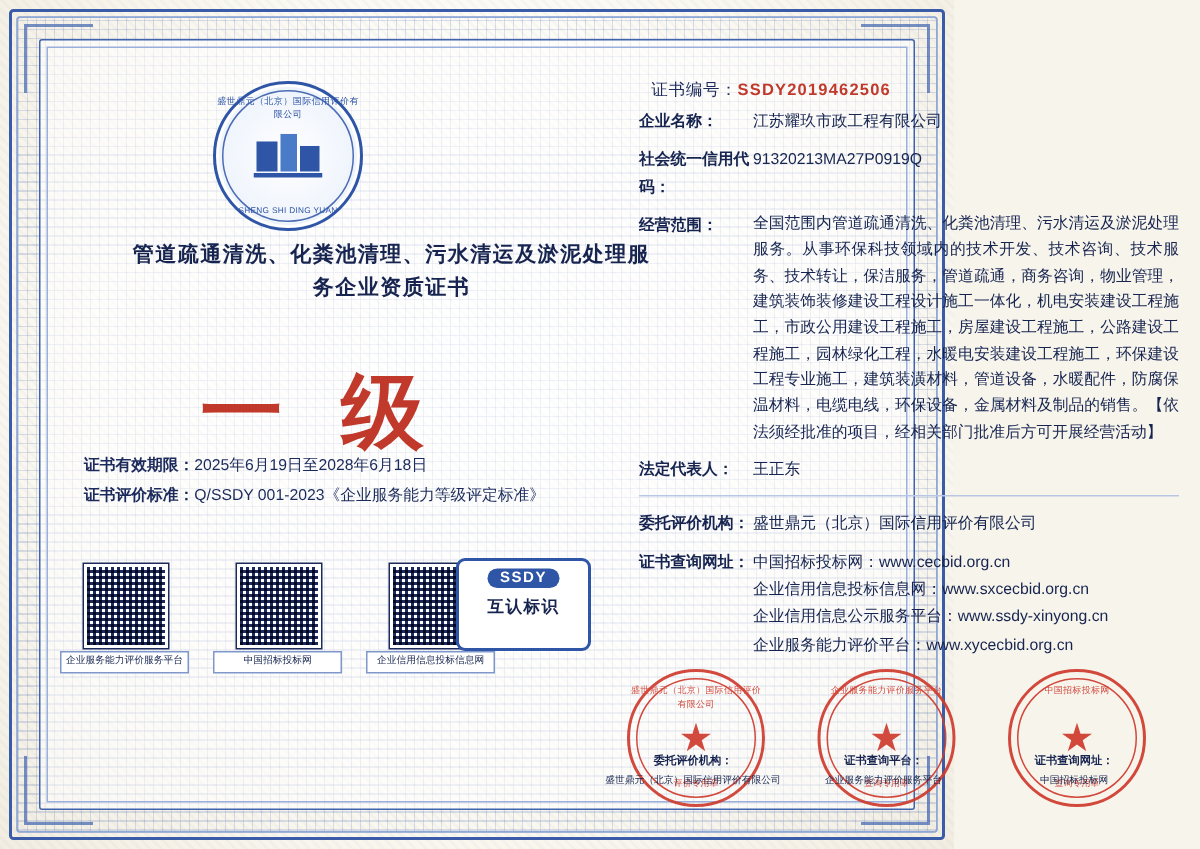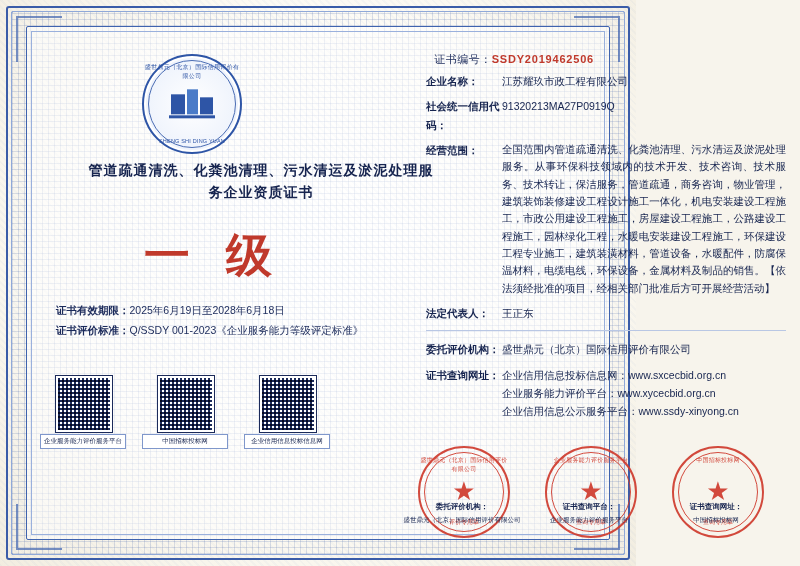--- a/index.html
+++ b/index.html
@@ -74,22 +74,22 @@
   .emblem .glyph{
     position:absolute;left:50%;top:50%;transform:translate(-50%,-52%);
     width:46px;height:34px;
   }
   .title{
     position:absolute;left:0;top:122px;width:350px;text-align:center;
     font-size:14px;font-weight:700;line-height:1.55;color:#16244f;
     font-family:"DejaVu Sans","Liberation Sans",sans-serif;letter-spacing:1px;margin-left:48px;
   }
   .grade{
-    position:absolute;left:0;top:187px;width:350px;text-align:center;
-    font-size:46px;font-weight:700;color:#c0392b;letter-spacing:10px;
+    position:absolute;left:0;top:200px;width:350px;text-align:center;
+    font-size:55px;font-weight:700;color:#c0392b;letter-spacing:10px;
     font-family:"DejaVu Sans","Liberation Sans",sans-serif;
   }
   .leftinfo{position:absolute;left:18px;top:262px;width:330px;font-size:10.5px;line-height:1.95;}
   .leftinfo .row{white-space:nowrap;}
   .leftinfo .lbl{font-weight:700;}
 
   
   .badges{position:absolute;left:8px;top:338px;width:340px;height:92px;}
   .qr{
     position:absolute;width:52px;height:52px;top:0;
@@ -208,20 +208,24 @@
         </div>
       </div>
 
       <div class="badges">
         <div class="qr q1"></div>
         <div class="qr q2"></div>
         <div class="qr q3"></div>
         <div class="qrcap c1">企业服务能力评价服务平台</div>
         <div class="qrcap c2">中国招标投标网</div>
         <div class="qrcap c3">企业信用信息投标信息网</div>
+        <div class="mutual">
+          <span class="tag">SSDY</span>
+          <div class="txt">互认标识</div>
+        </div>
       </div>
     </div>
 
     <div class="right">
       <div class="field">
         <div class="lbl">企业名称：</div>
         <div class="val">江苏耀玖市政工程有限公司</div>
       </div>
       <div class="field">
         <div class="lbl">社会统一信用代码：</div>
@@ -236,23 +240,24 @@
         <div class="val">王正东</div>
       </div>
       <div class="sep"></div>
       <div class="field">
         <div class="lbl">委托评价机构：</div>
         <div class="val">盛世鼎元（北京）国际信用评价有限公司</div>
       </div>
       <div class="field links">
         <div class="lbl">证书查询网址：</div>
         <div class="val">
+          <div>中国招标投标网：www.cecbid.org.cn</div>
           <div>企业信用信息投标信息网：www.sxcecbid.org.cn</div>
+          <div>企业信用信息公示服务平台：www.ssdy-xinyong.cn</div>
           <div>企业服务能力评价平台：www.xycecbid.org.cn</div>
-          <div>企业信用信息公示服务平台：www.ssdy-xinyong.cn</div>
         </div>
       </div>
     </div>
 
     <div class="seals">
       <div class="seal s1">
         <div class="ring2"></div>
         <div class="arc">盛世鼎元（北京）国际信用评价有限公司</div>
         <div class="star">★</div>
         <div class="bot">评价专用章</div>

